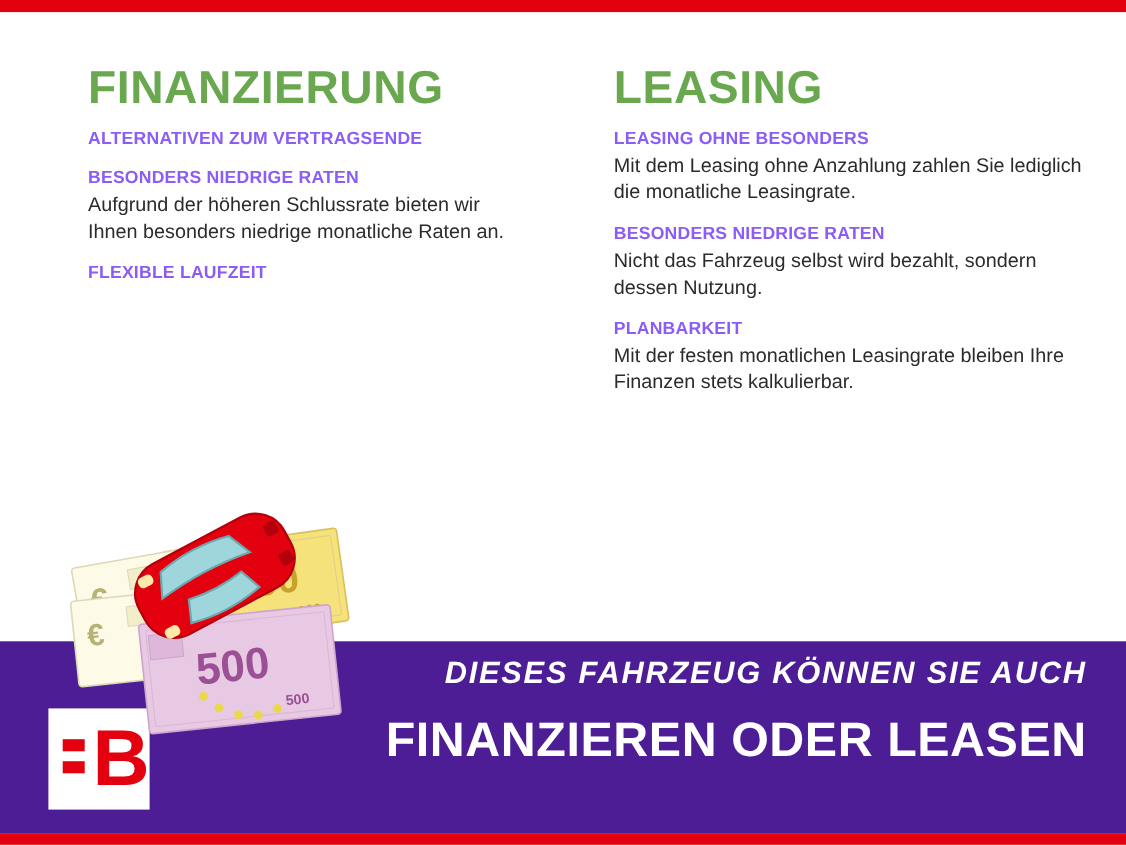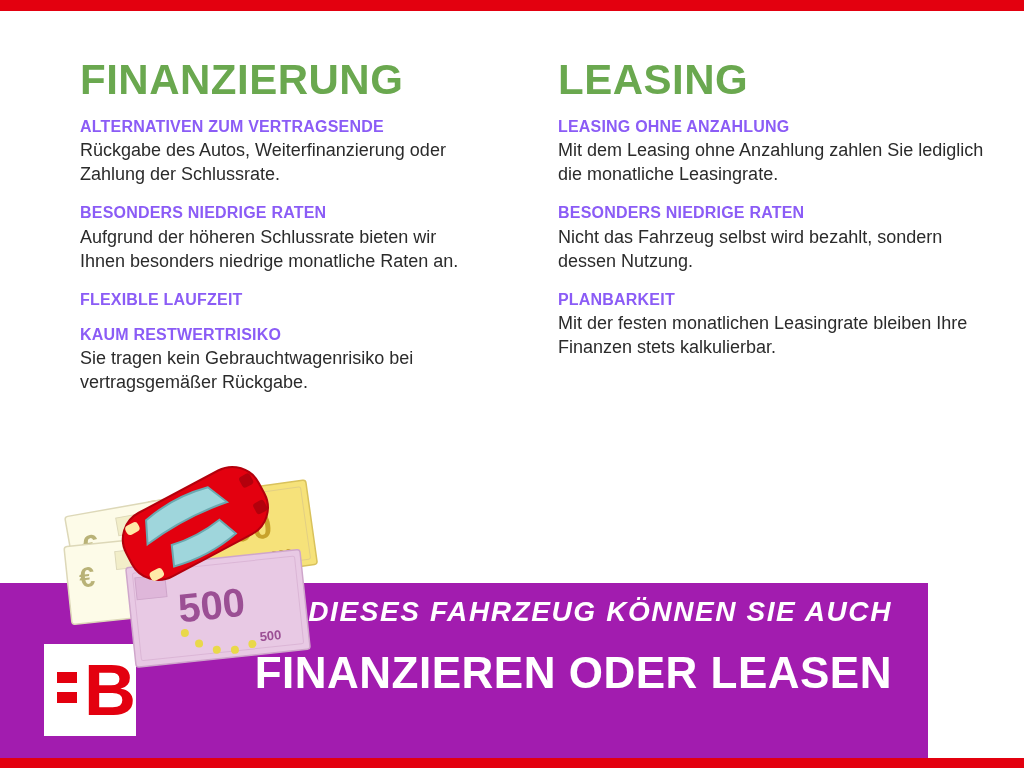--- a/index.html
+++ b/index.html
@@ -67,23 +67,23 @@
     margin: 0;
     max-width: 430px;
   }
   .col.right .block-text { max-width: 430px; }
 
   
   .banner {
     position: absolute;
     left: 0;
     bottom: 10px;
-    width: 928px;
+    width: 1024px;
     height: 175px;
-    background: #a21caf;
+    background: #4c1d95;
   }
   .banner-text {
     position: absolute;
     right: 36px;
     top: 14px;
     text-align: right;
     color: #ffffff;
   }
   .banner-line1 {
     font-size: 28px;
@@ -143,43 +143,38 @@
 
 <div class="edge-bar top"></div>
 
 <div class="columns">
 
   <div class="col left">
     <h1 class="col-title">FINANZIERUNG</h1>
 
     <div class="block">
       <h2 class="block-title">ALTERNATIVEN ZUM VERTRAGSENDE</h2>
-      <p class="block-text">Rückgabe des Autos, Weiterfinanzierung oder Zahlung der Schlussrate.</p>
     </div>
 
     <div class="block">
       <h2 class="block-title">BESONDERS NIEDRIGE RATEN</h2>
       <p class="block-text">Aufgrund der höheren Schlussrate bieten wir Ihnen besonders niedrige monatliche Raten an.</p>
     </div>
 
     <div class="block">
       <h2 class="block-title">FLEXIBLE LAUFZEIT</h2>
     </div>
 
-    <div class="block">
-      <h2 class="block-title">KAUM RESTWERTRISIKO</h2>
-      <p class="block-text">Sie tragen kein Gebrauchtwagenrisiko bei vertragsgemäßer Rückgabe.</p>
-    </div>
   </div>
 
   <div class="col right">
     <h1 class="col-title">LEASING</h1>
 
     <div class="block">
-      <h2 class="block-title">LEASING OHNE ANZAHLUNG</h2>
+      <h2 class="block-title">LEASING OHNE BESONDERS</h2>
       <p class="block-text">Mit dem Leasing ohne Anzahlung zahlen Sie lediglich die monatliche Leasingrate.</p>
     </div>
 
     <div class="block">
       <h2 class="block-title">BESONDERS NIEDRIGE RATEN</h2>
       <p class="block-text">Nicht das Fahrzeug selbst wird bezahlt, sondern dessen Nutzung.</p>
     </div>
 
     <div class="block">
       <h2 class="block-title">PLANBARKEIT</h2>

